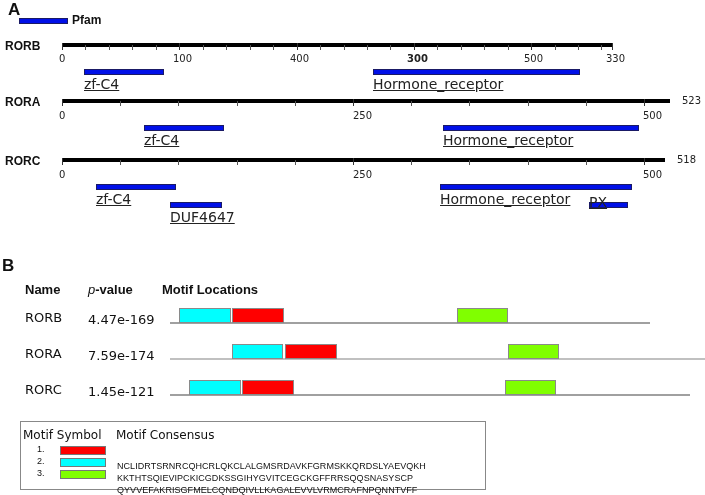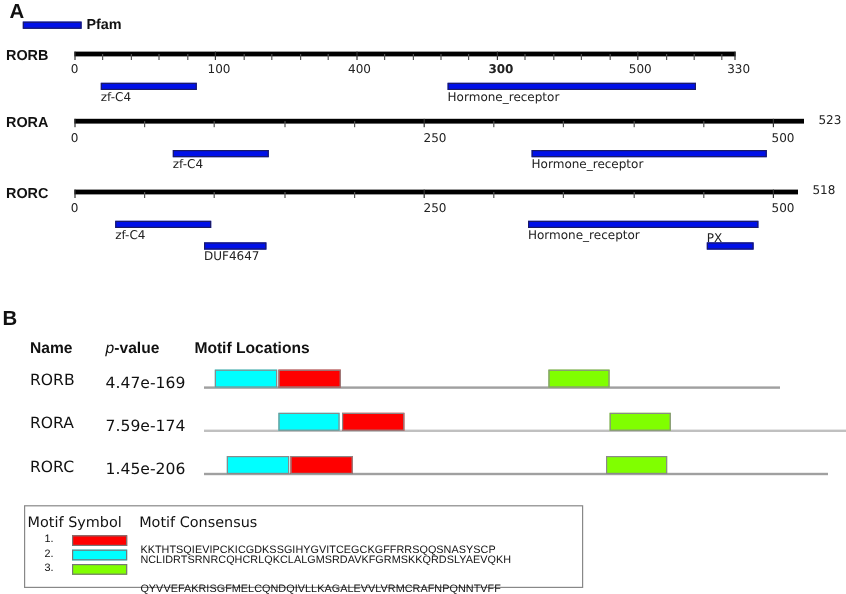--- a/index.html
+++ b/index.html
@@ -6,21 +6,21 @@
   body{width:705px;height:495px;position:relative;overflow:hidden;font-family:"Liberation Sans","DejaVu Sans",sans-serif;color:#111;}
   .abs{position:absolute;}
   .panel-letter{font-weight:bold;font-size:17px;}
   .pfam-bar{background:#0010e8;border:1px solid #1a1a66;box-sizing:border-box;height:6px;}
   .prot-label{font-weight:bold;font-size:12px;}
   .axis-line{background:#000;height:4px;}
   .tick{background:#555;width:1px;height:5px;}
   .tick-major{background:#333;width:1px;height:7px;}
   .tick-label{font-size:10px;color:#222;font-family:"DejaVu Sans",sans-serif;}
   .end-label{font-size:10px;color:#222;font-family:"DejaVu Sans",sans-serif;text-align:center;}
-  .dom-label{font-size:10px;color:#222;font-family:"DejaVu Sans",sans-serif;white-space:nowrap;}
+  .dom-label{font-size:14px;color:#222;font-family:"DejaVu Sans",sans-serif;white-space:nowrap;text-decoration:underline;}
   .hdr{font-weight:bold;font-size:13px;}
   .row-name{font-size:13px;font-family:"DejaVu Sans",sans-serif;}
   .pval{font-size:13px;font-family:"DejaVu Sans",sans-serif;}
   .seq-line{background:#a0a0a0;height:2px;}
   .motif{box-sizing:border-box;height:15px;border:1px solid #8a8a8a;}
   .legend-box{border:1px solid #888;box-sizing:border-box;}
   .leg-hdr{font-size:12px;font-family:"DejaVu Sans",sans-serif;}
   .leg-num{font-size:9px;font-family:"Liberation Sans",sans-serif;}
   .leg-swatch{box-sizing:border-box;border:1px solid #777;width:46px;height:9px;}
   .leg-seq{font-size:9px;font-family:"Liberation Sans",sans-serif;letter-spacing:0.05px;white-space:nowrap;margin-top:16px;}
@@ -147,38 +147,38 @@
   <div class="abs row-name" style="left:25px;top:346px;">RORA</div>
   <div class="abs pval" style="left:88px;top:348px;">7.59e-174</div>
   <div class="abs seq-line" style="left:170px;top:358px;width:535px;background:#c0c0c0;"></div>
   <div class="abs motif" style="left:232px;top:344px;width:51px;background:#00ffff;"></div>
   <div class="abs motif" style="left:285px;top:344px;width:52px;background:#ff0000;"></div>
   <div class="abs motif" style="left:508px;top:344px;width:51px;background:#80ff00;"></div>
 </div>
 
 <div>
   <div class="abs row-name" style="left:25px;top:382px;">RORC</div>
-  <div class="abs pval" style="left:88px;top:384px;">1.45e-206</div>
+  <div class="abs pval" style="left:88px;top:384px;">1.45e-121</div>
   <div class="abs seq-line" style="left:170px;top:394px;width:520px;"></div>
   <div class="abs motif" style="left:189px;top:380px;width:52px;background:#00ffff;"></div>
   <div class="abs motif" style="left:242px;top:380px;width:52px;background:#ff0000;"></div>
   <div class="abs motif" style="left:505px;top:380px;width:51px;background:#80ff00;"></div>
 </div>
 
 <div class="abs legend-box" style="left:20px;top:421px;width:466px;height:69px;"></div>
 <div class="abs leg-hdr" style="left:23px;top:428px;">Motif Symbol</div>
 <div class="abs leg-hdr" style="left:116px;top:428px;">Motif Consensus</div>
 
 <div>
   <div class="abs leg-num" style="left:37px;top:444px;">1.</div>
   <div class="abs leg-swatch" style="left:60px;top:446px;background:#ff0000;"></div>
   <div class="abs leg-seq" style="left:117px;top:445px;">NCLIDRTSRNRCQHCRLQKCLALGMSRDAVKFGRMSKKQRDSLYAEVQKH</div>
 </div>
 <div>
   <div class="abs leg-num" style="left:37px;top:456px;">2.</div>
   <div class="abs leg-swatch" style="left:60px;top:458px;background:#00ffff;"></div>
-  <div class="abs leg-seq" style="left:117px;top:437px;">KKTHTSQIEVIPCKICGDKSSGIHYGVITCEGCKGFFRRSQQSNASYSCP</div>
+  <div class="abs leg-seq" style="left:117px;top:457px;">KKTHTSQIEVIPCKICGDKSSGIHYGVITCEGCKGFFRRSQQSNASYSCP</div>
 </div>
 <div>
   <div class="abs leg-num" style="left:37px;top:468px;">3.</div>
   <div class="abs leg-swatch" style="left:60px;top:470px;background:#80ff00;"></div>
   <div class="abs leg-seq" style="left:117px;top:469px;">QYVVEFAKRISGFMELCQNDQIVLLKAGALEVVLVRMCRAFNPQNNTVFF</div>
 </div>
 
 </body></html>

